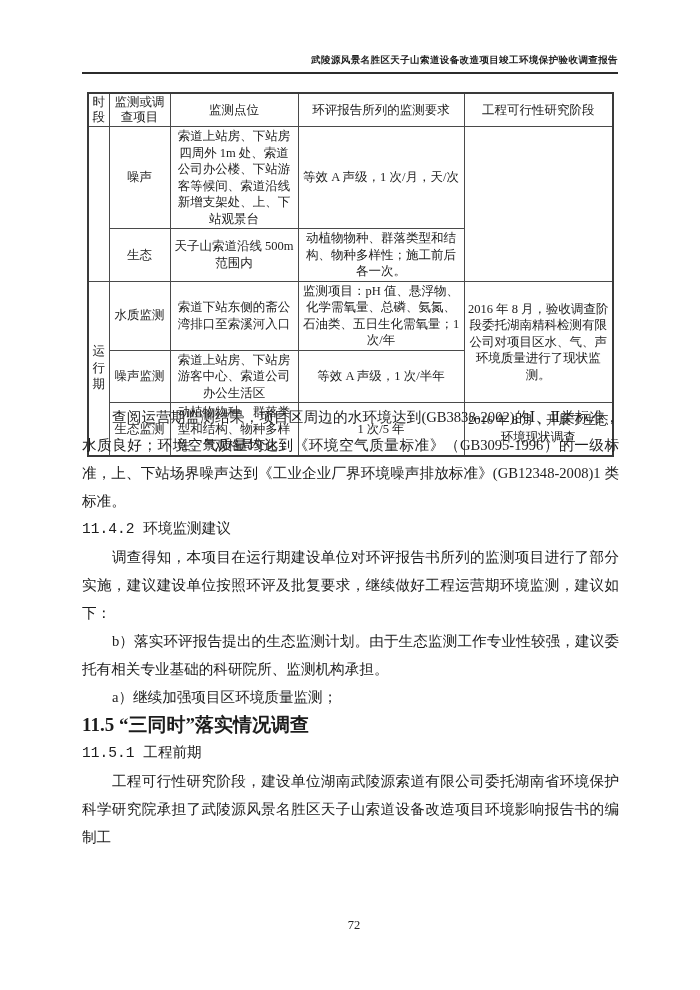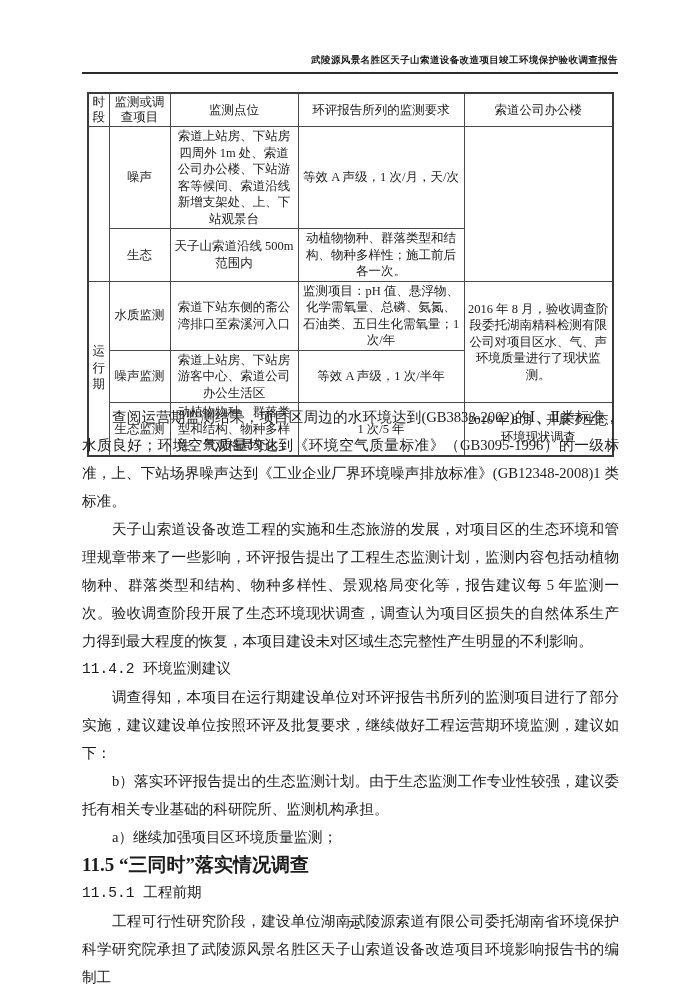--- a/index.html
+++ b/index.html
@@ -83,21 +83,21 @@
       <col style="width:128px">
       <col style="width:166px">
       <col style="width:149px">
     </colgroup>
     <tbody>
         <tr style="height:33px">
       <th>时段</th>
       <th>监测或调查项目</th>
       <th>监测点位</th>
       <th>环评报告所列的监测要求</th>
-      <th>索道公司办公楼</th>
+      <th>工程可行性研究阶段</th>
     </tr>
     <tr style="height:83px">
       <td rowspan="2" class="period-cell"></td>
       <td>噪声</td>
       <td>索道上站房、下站房四周外 1m 处、索道公司办公楼、下站游客等候间、索道沿线新增支架处、上、下站观景台</td>
       <td>等效 A 声级，1 次/月，天/次</td>
       <td rowspan="2"></td>
     </tr>
     <tr style="height:32px">
       <td>生态</td>
@@ -120,21 +120,20 @@
       <td>生态监测</td>
       <td>动植物物种、群落类型和结构、物种多样性、景观格局变化；</td>
       <td>1 次/5 年</td>
       <td>2016 年 8 月，开展了生态环境现状调查</td>
     </tr>
   </tbody>
     </table>
 
   <div class="body-block">
     <p>查阅运营期监测结果，项目区周边的水环境达到(GB3838-2002)的Ⅰ、Ⅱ类标准，水质良好；环境空气质量均达到《环境空气质量标准》（GB3095-1996）的一级标准，上、下站场界噪声达到《工业企业厂界环境噪声排放标准》(GB12348-2008)1 类标准。</p>
-    <p>天子山索道设备改造工程的实施和生态旅游的发展，对项目区的生态环境和管理规章带来了一些影响，环评报告提出了工程生态监测计划，监测内容包括动植物物种、群落类型和结构、物种多样性、景观格局变化等，报告建议每 5 年监测一次。验收调查阶段开展了生态环境现状调查，调查认为项目区损失的自然体系生产力得到最大程度的恢复，本项目建设未对区域生态完整性产生明显的不利影响。</p>
     <p class="heading">11.4.2 环境监测建议</p>
     <p>调查得知，本项目在运行期建设单位对环评报告书所列的监测项目进行了部分实施，建议建设单位按照环评及批复要求，继续做好工程运营期环境监测，建议如下：</p>
     <p>b）落实环评报告提出的生态监测计划。由于生态监测工作专业性较强，建议委托有相关专业基础的科研院所、监测机构承担。</p>
     <p>a）继续加强项目区环境质量监测；</p>
     <p class="heading-bold">11.5 “三同时”落实情况调查</p>
     <p class="heading">11.5.1 工程前期</p>
     <p>工程可行性研究阶段，建设单位湖南武陵源索道有限公司委托湖南省环境保护科学研究院承担了武陵源风景名胜区天子山索道设备改造项目环境影响报告书的编制工</p>
   </div>
 
   <div class="page-footer">

